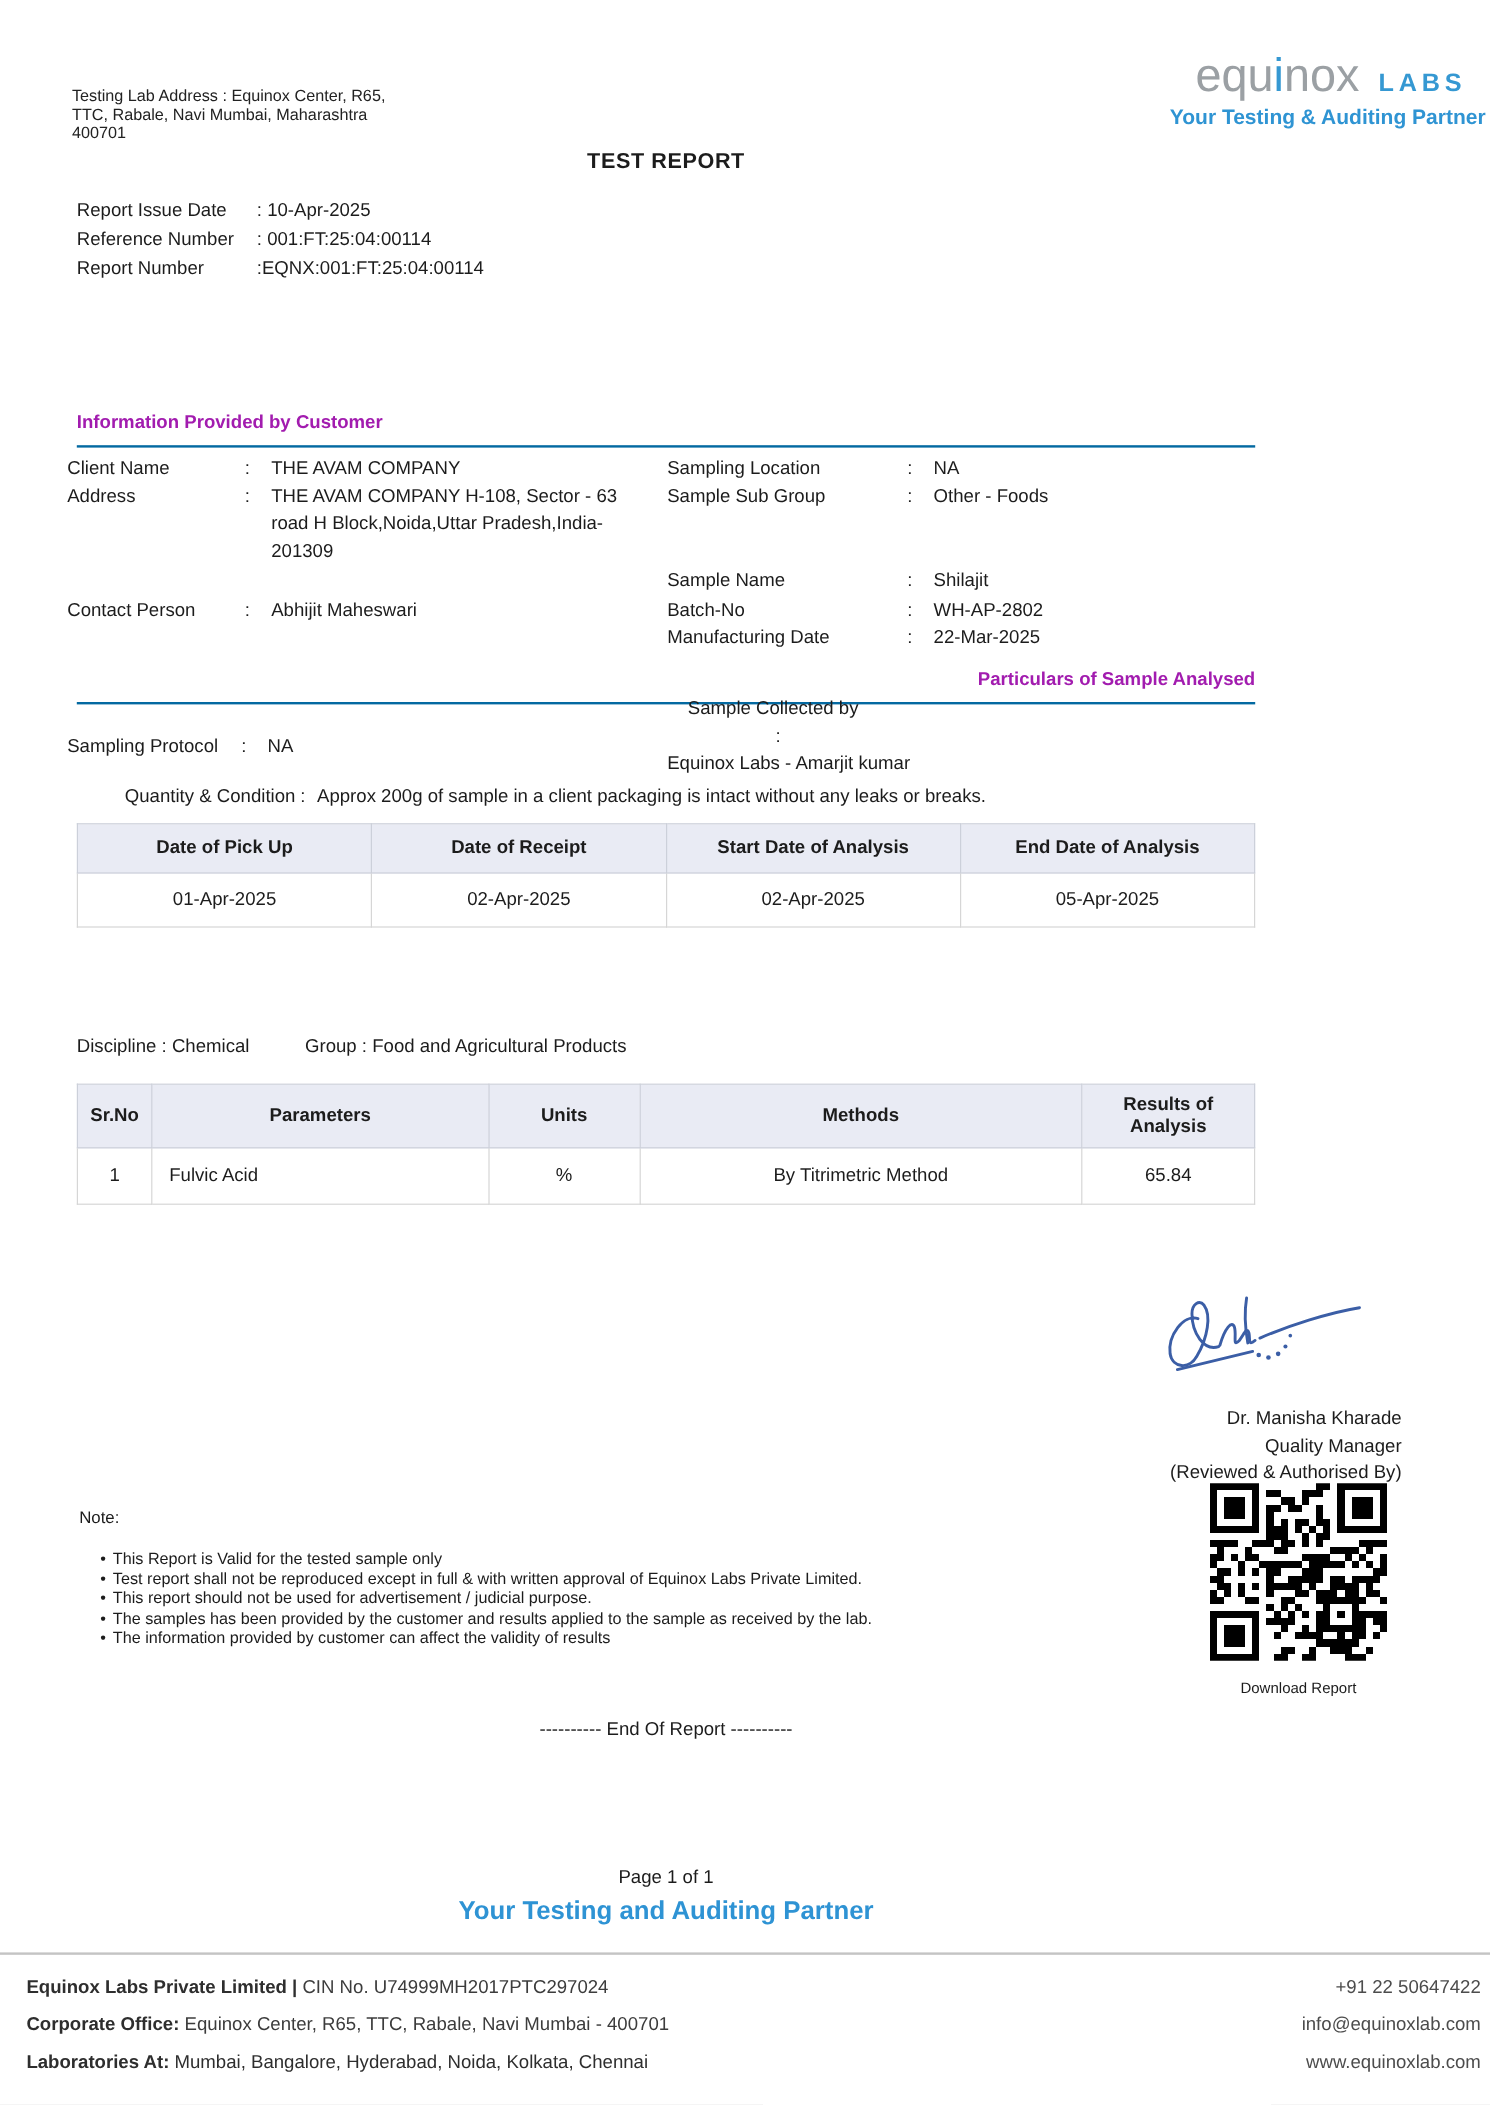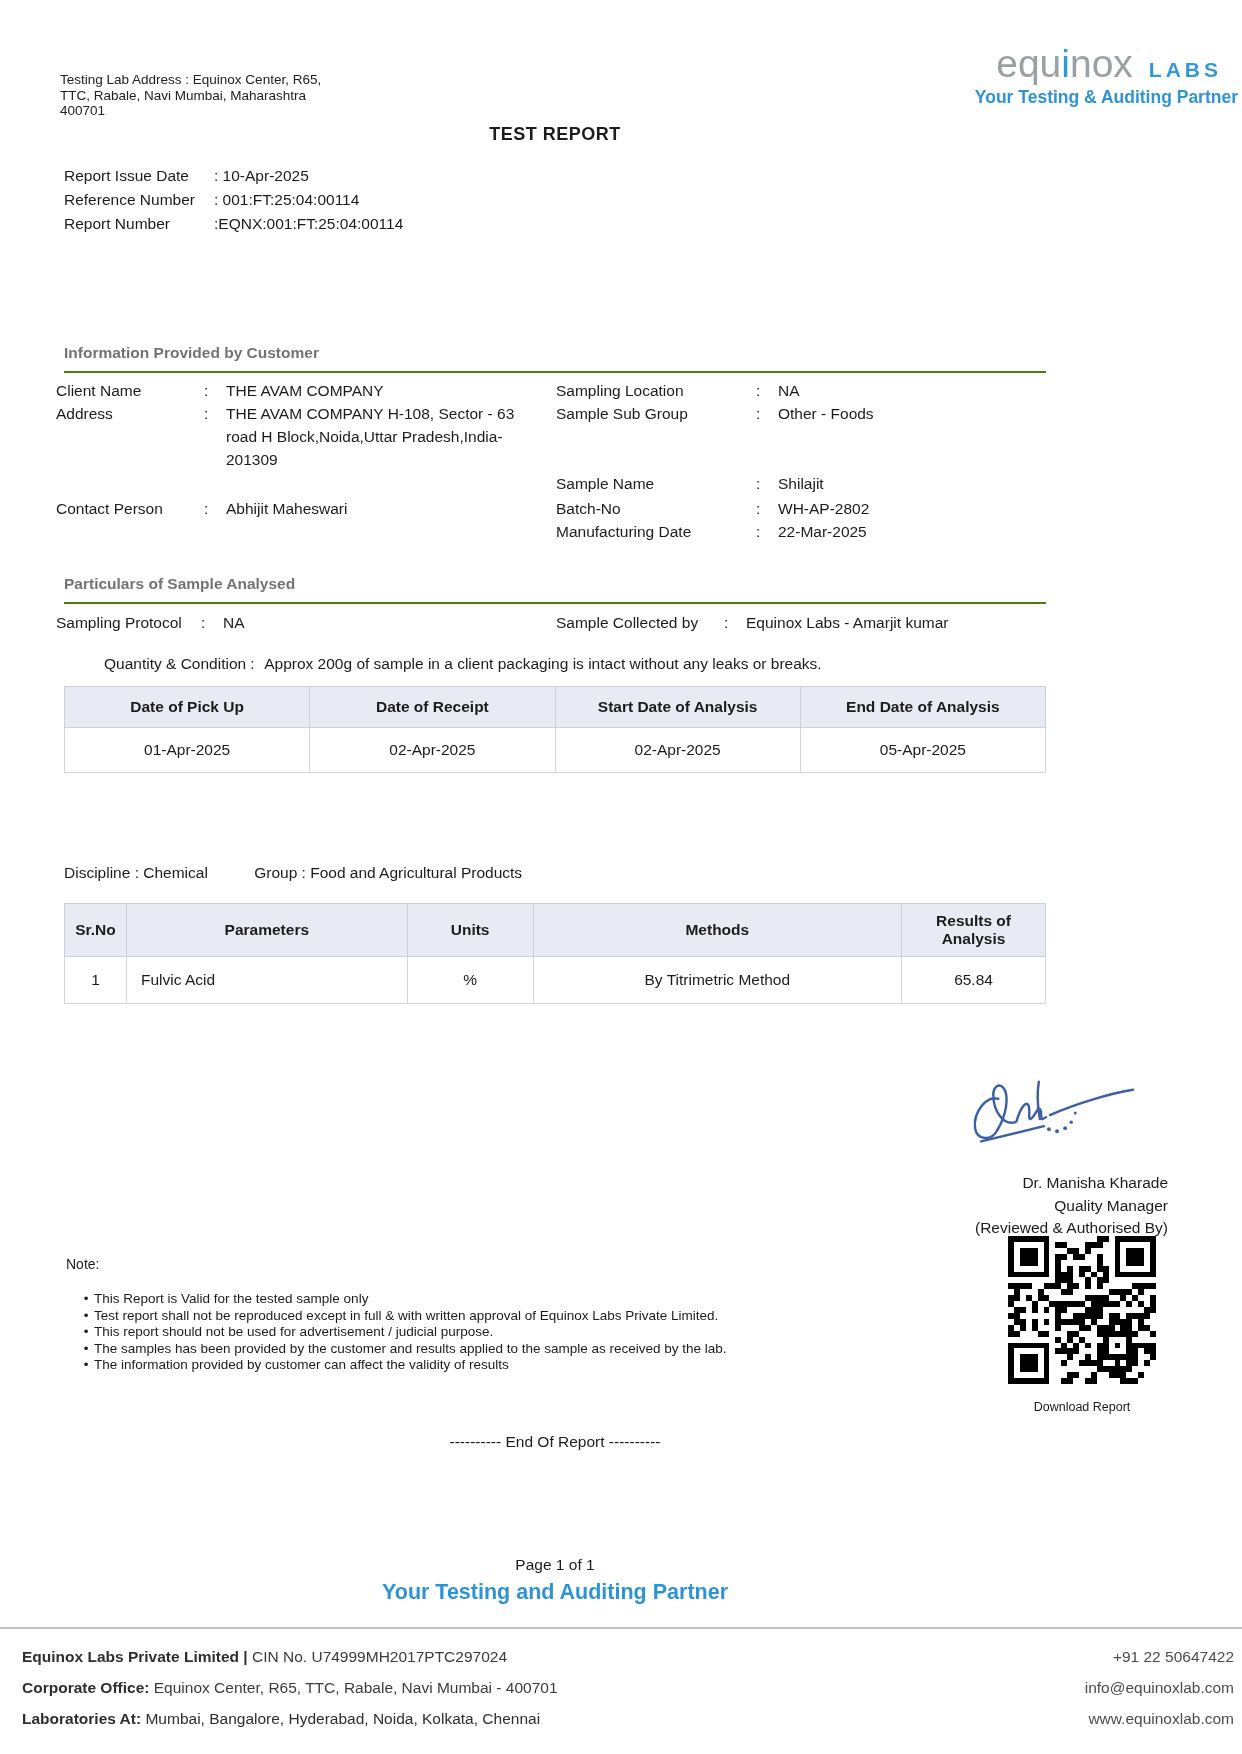--- a/index.html
+++ b/index.html
@@ -14,44 +14,44 @@
   .logo-line{display:flex;align-items:baseline;justify-content:flex-end;padding-right:16px;}
   .logo-word{font-size:39px;color:#9ba0a4;letter-spacing:0px;line-height:40px;}
   .logo-i{color:#3598d2;}
   .logo-labs{font-size:21px;font-weight:bold;color:#3598d2;letter-spacing:4px;margin-left:16px;}
   .logo-tagline{font-size:17.5px;font-weight:bold;color:#2f94d3;margin-top:3px;white-space:nowrap;text-align:right;}
   .report-title{position:absolute;left:64px;top:124px;width:982px;text-align:center;font-size:18px;font-weight:bold;letter-spacing:.5px;}
   .meta{position:absolute;left:64px;top:164px;font-size:15.5px;line-height:24px;}
   .meta-row{display:flex;}
   .meta-k{width:150px;}
   
-  .section-title{position:absolute;left:64px;width:982px;font-size:15.5px;font-weight:bold;color:#737373;padding-bottom:9px;border-bottom:2px solid #4d7c0f;}
+  .section-title{position:absolute;left:64px;width:982px;font-size:15.5px;font-weight:bold;color:#a21caf;padding-bottom:9px;border-bottom:2px solid #0369a1;}
   #sec1{top:344px;}
-  #sec2{top:575px;}
+  #sec2{top:558px;text-align:right;}
   
   .kv{position:absolute;display:flex;font-size:15.5px;line-height:23px;}
   .kv .k{flex:none;}
   .kv .c{flex:none;width:22px;text-align:left;}
   .kv .v{flex:none;}
   .kv-left{left:56px;}
   .kv-left .k{width:148px;}
   .kv-right{left:556px;align-items:center;}
   .kv-right .k{width:200px;}
   #kv-client{top:379px;}
   #kv-address{top:402px;}
   #kv-address .v{width:322px;}
   #kv-contact{top:497px;}
   #kv-samploc{top:379px;}
   #kv-subgroup{top:402px;}
   #kv-samplename{top:472px;}
   #kv-batch{top:497px;}
   #kv-mfg{top:520px;}
   #kv-protocol{top:611px;}
   #kv-protocol .k{width:145px;}
-  #kv-collected{top:611px;}
+  #kv-collected{top:579px;flex-direction:column;}
   #kv-collected .k{width:168px;}
   #kv-quantity{top:652px;}
   #kv-quantity .k{width:auto;margin-right:4px;margin-left:48px;}
   #kv-quantity .c{width:14px;}
   
   table{border-collapse:collapse;font-size:15.5px;text-align:center;}
   .dates-table{position:absolute;left:64px;top:686px;width:982px;}
   .dates-table th{background:#e9ebf4;font-weight:bold;height:40px;border:1px solid #ccd0da;width:25%;padding:0 4px;}
   .dates-table td{height:42px;border:1px solid #d6d6d6;background:#fff;}
   .results-table{position:absolute;left:64px;top:903px;width:982px;}

